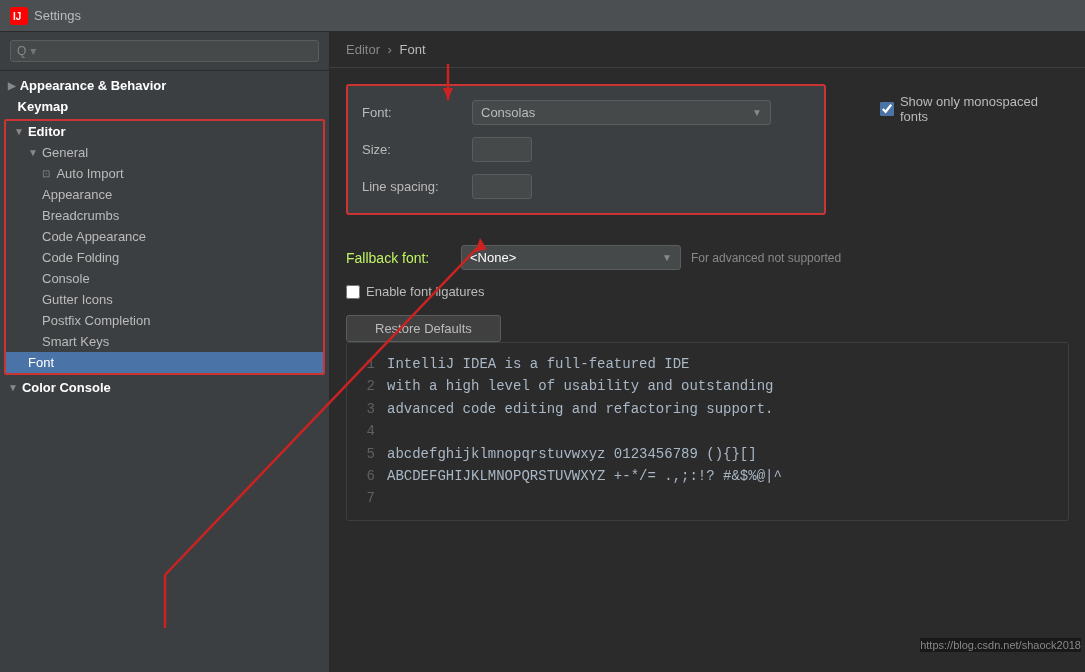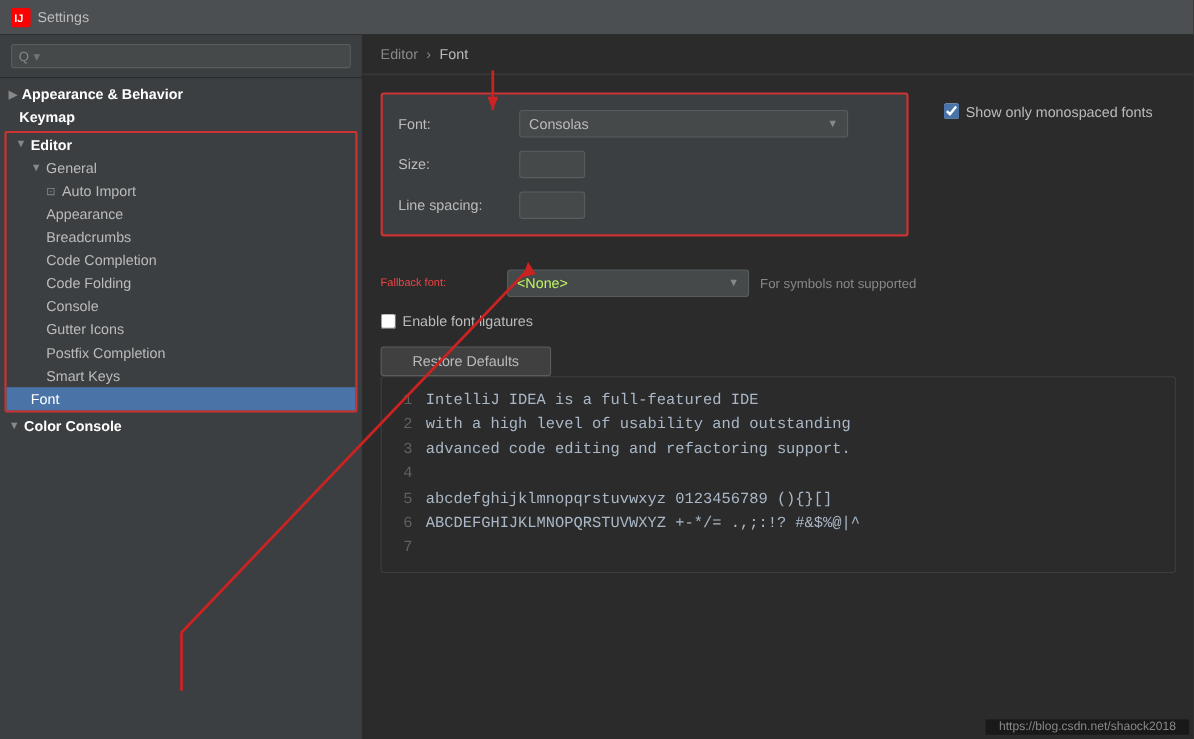--- a/index.html
+++ b/index.html
@@ -187,43 +187,45 @@
       padding: 4px 8px;
       color: #bbbbbb;
       font-size: 13px;
       width: 60px;
       outline: none;
     }
 
     
     .monospace-row {
       display: flex;
+      align-items: center;
       gap: 6px;
       margin-bottom: 16px;
+      margin-left: 22px;
     }
     .monospace-row input[type=checkbox] {
       accent-color: #4a74a8;
       width: 14px;
       height: 14px;
     }
     .monospace-row label {
       color: #bbbbbb;
       font-size: 13px;
     }
 
     
     .fallback-row {
       display: flex;
       align-items: center;
       margin-bottom: 14px;
       gap: 10px;
     }
     .fallback-label {
-      color: #ef4444;
-      font-size: 10px;
+      color: #bef264;
+      font-size: 14px;
       width: 105px;
     }
     .fallback-dropdown {
       display: flex;
       align-items: center;
       background: #45494a;
       border: 1px solid #5a5d5e;
       border-radius: 3px;
       padding: 4px 8px;
       width: 220px;
@@ -282,26 +284,26 @@
       min-width: 14px;
       text-align: right;
     }
     .line-text {
       color: #a9b7c6;
     }
 
     
     .watermark {
       position: absolute;
-      bottom: 4px;
+      bottom: 20px;
       right: 4px;
       font-size: 11px;
       color: #888;
       background: rgba(0,0,0,0.4);
-      padding: 1px 12px;
+      padding: 1px 0;
     }
   </style>
 </head>
 <body>
 
 <div style="position:relative; width:1085px; height:672px; overflow:hidden;">
 
   <div class="title-bar">
     <div class="title-bar-icon">
       <svg width="18" height="18" viewBox="0 0 18 18">
@@ -352,21 +354,21 @@
 
           <div class="tree-item level2">
             <span>Appearance</span>
           </div>
 
           <div class="tree-item level2">
             <span>Breadcrumbs</span>
           </div>
 
           <div class="tree-item level2">
-            <span>Code Completion</span>
+            <span>Code Appearance</span>
           </div>
 
           <div class="tree-item level2">
             <span>Code Folding</span>
           </div>
 
           <div class="tree-item level2">
             <span>Console</span>
           </div>
 
@@ -431,24 +433,24 @@
           <div class="monospace-row" style="margin-top:10px;">
             <input type="checkbox" id="monospace-cb" checked="" style="">
             <label for="monospace-cb">Show only monospaced fonts</label>
           </div>
         </div>
 
         
         <div class="fallback-row">
           <span class="fallback-label">Fallback font:</span>
           <div class="fallback-dropdown">
-            <span style="color:#bef264; font-size:13px;text-align:center;">&lt;None&gt;</span>
+            <span style="color:#ffffff; font-size:13px;text-align:center;">&lt;None&gt;</span>
             <span style="color:#888; font-size:10px;">▼</span>
           </div>
-          <span class="fallback-note">For symbols not supported</span>
+          <span class="fallback-note">For advanced not supported</span>
         </div>
 
         
         <div class="ligatures-row">
           <input type="checkbox" id="ligatures-cb" style="">
           <label for="ligatures-cb">Enable font ligatures</label>
         </div>
 
         
         <button class="restore-btn">Restore Defaults</button>

